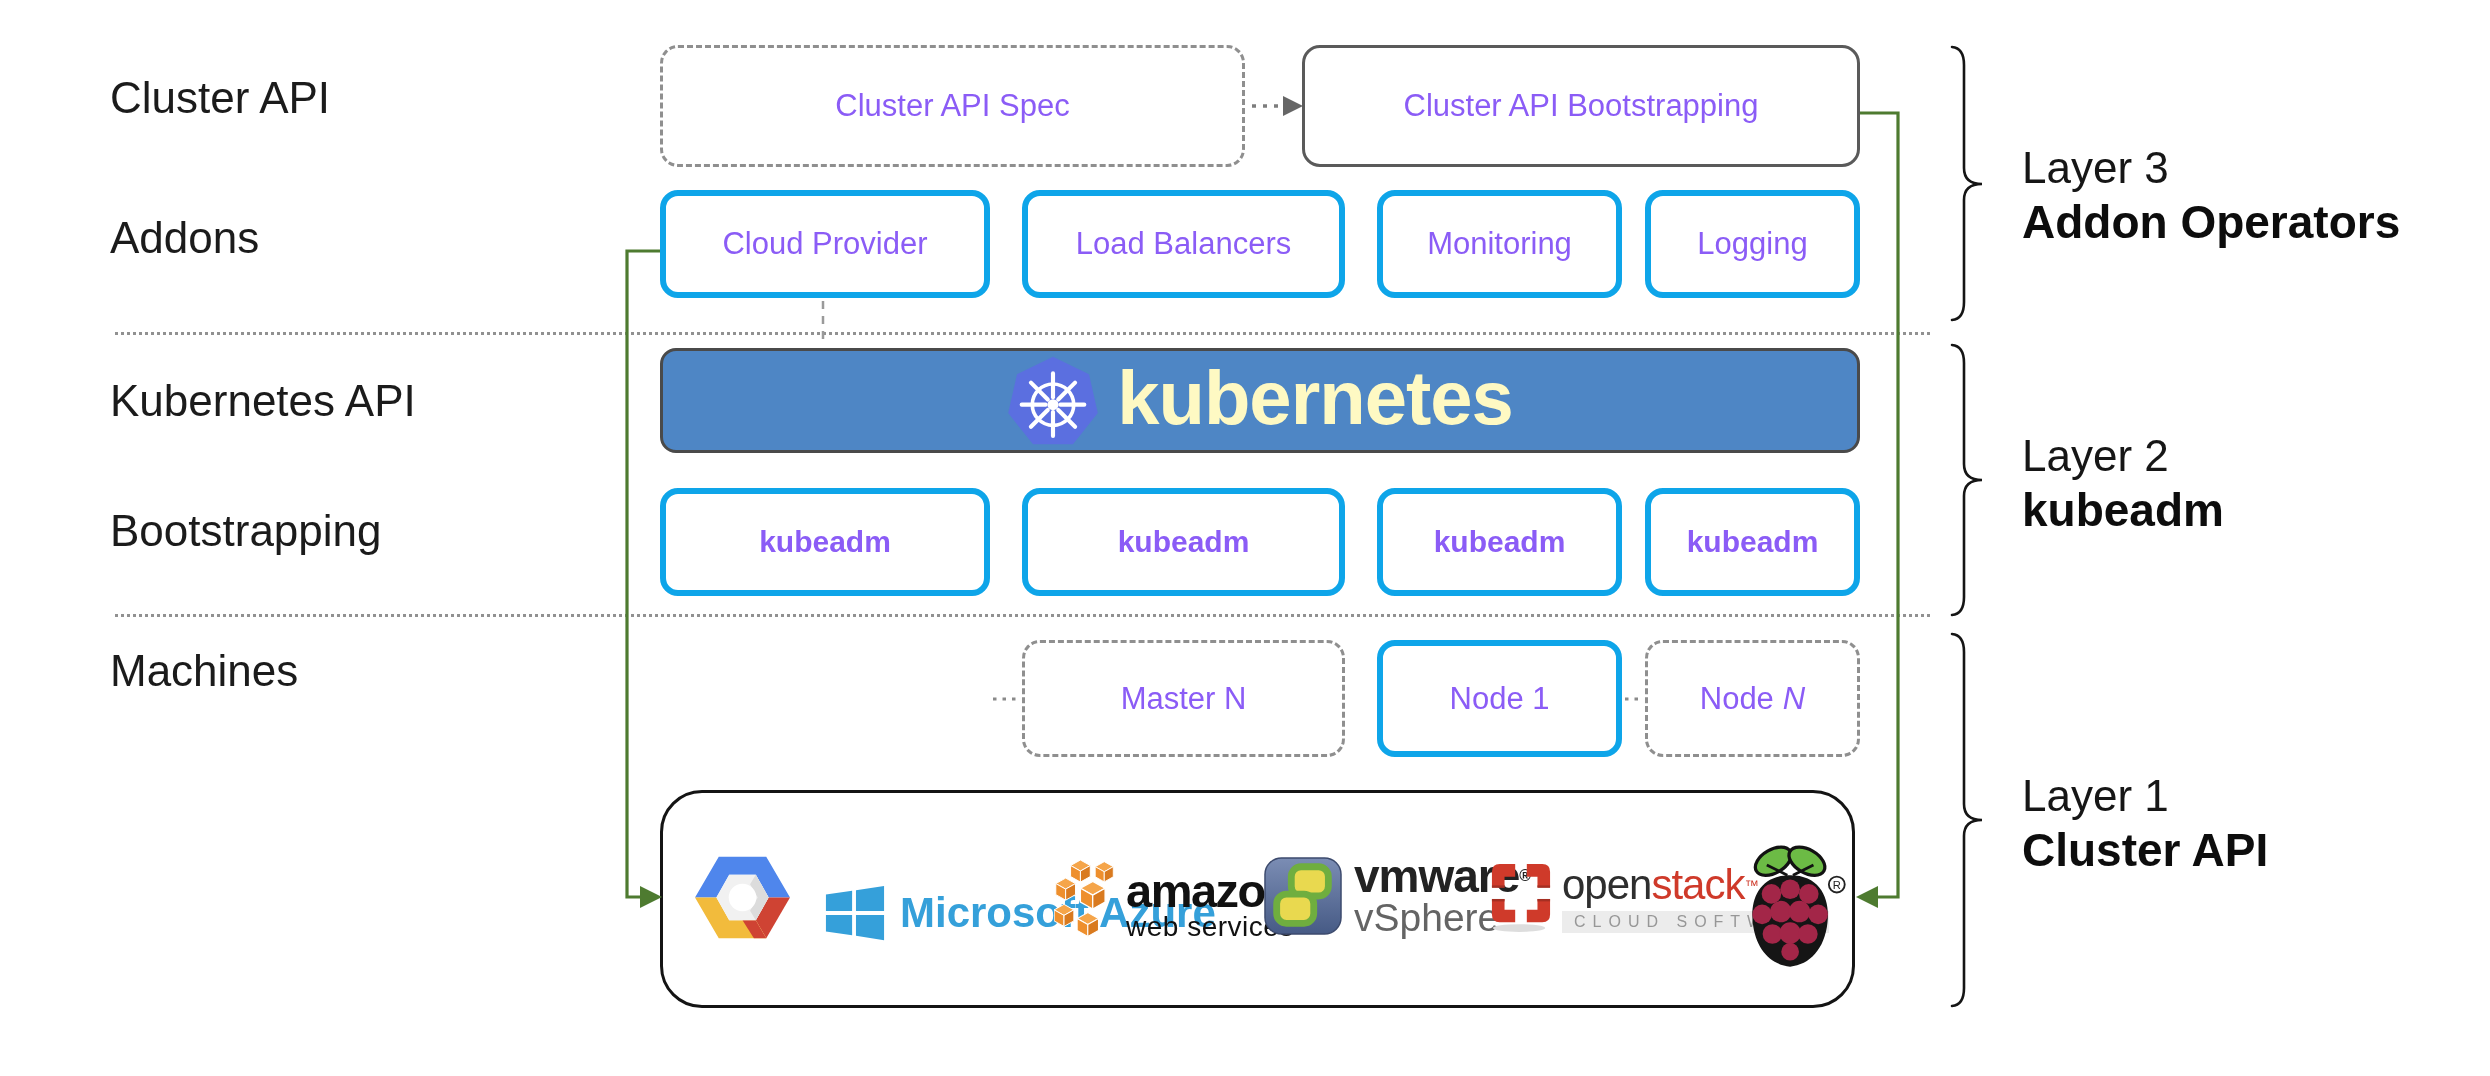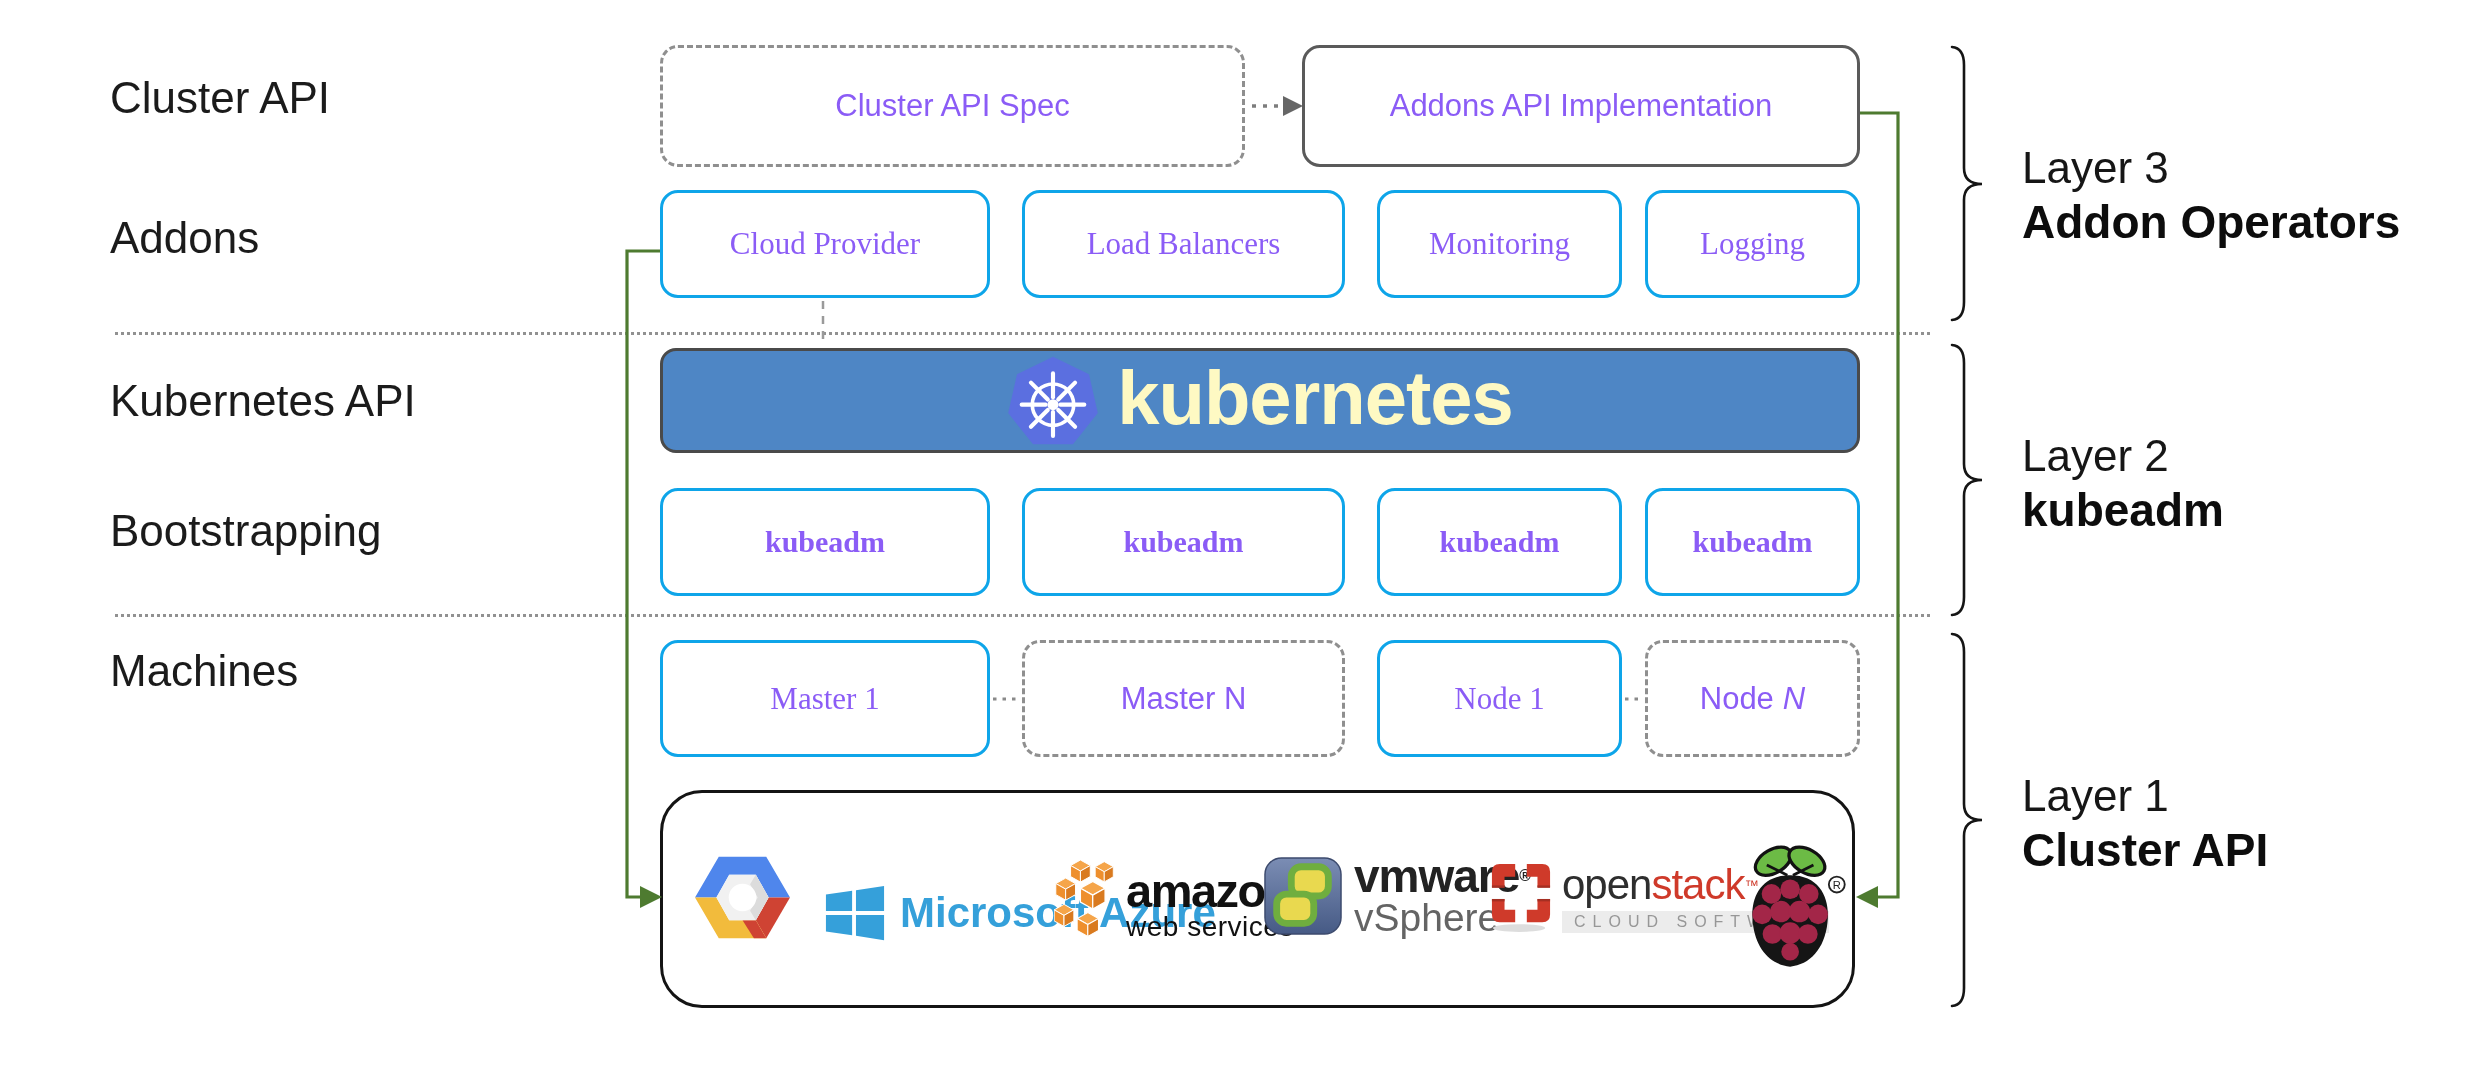--- a/index.html
+++ b/index.html
@@ -3,21 +3,21 @@
 <meta charset="utf-8">
 <style>
   html,body{margin:0;padding:0;background:#ffffff;}
   #canvas{position:relative;width:2490px;height:1076px;background:#fff;overflow:hidden;
           font-family:"Liberation Sans",sans-serif;color:#151515;}
 
   .row-label{position:absolute;left:110px;font-size:44px;line-height:52px;color:#1b1b1b;white-space:nowrap;}
 
   .dbox{position:absolute;background:#fff;border-radius:18px;display:flex;align-items:center;justify-content:center;
         font-size:31px;color:#8b5cf6;white-space:nowrap;box-sizing:border-box;}
-  .solid{border:3px solid #0ea5e9;font-family:Liberation Serif, serif;}
+  .solid{border:6px solid #0ea5e9;}
   .dark-solid{border:3px solid #5a5a5a;}
   .dashed{border:3px dashed #8f8f8f;}
   .bold{font-weight:bold;font-size:30px;}
 
   .dotted-sep{position:absolute;left:115px;width:1815px;height:0;border-top:3px dotted #919191;}
 
   #k8s-banner{position:absolute;left:660px;top:348px;width:1200px;height:105px;background:#4e86c5;
               border:3px solid #4a4a4a;border-radius:16px;display:flex;align-items:center;justify-content:center;
               gap:18px;box-sizing:border-box;}
   #k8s-wordmark{color:#fef9c3;font-size:76px;font-weight:bold;letter-spacing:-1px;line-height:76px;padding-bottom:6px;}
@@ -56,21 +56,21 @@
   <div class="row-label" style="top:72px">Cluster API</div>
   <div class="row-label" style="top:212px">Addons</div>
   <div class="row-label" style="top:375px">Kubernetes API</div>
   <div class="row-label" style="top:505px">Bootstrapping</div>
   <div class="row-label" style="top:645px">Machines</div>
 
   <div class="dbox dashed" style="left:660px;top:45px;width:585px;height:122px">
     <span>Cluster API Spec</span>
   </div>
   <div class="dbox dark-solid" style="left:1302px;top:45px;width:558px;height:122px">
-    <span>Addons API Implementation</span>
+    <span>Cluster API Bootstrapping</span>
   </div>
 
   <div class="dbox solid" style="left:660px;top:190px;width:330px;height:108px">
     <span>Cloud Provider</span>
     </div>
   <div class="dbox solid" style="left:1022px;top:190px;width:323px;height:108px">
     <span>Load Balancers</span>
     </div>
   <div class="dbox solid" style="left:1377px;top:190px;width:245px;height:108px">
     <span>Monitoring</span>
@@ -107,23 +107,20 @@
   <div class="dbox solid bold" style="left:1022px;top:488px;width:323px;height:108px">
     <span>kubeadm</span>
     </div>
   <div class="dbox solid bold" style="left:1377px;top:488px;width:245px;height:108px">
     <span>kubeadm</span>
     </div>
   <div class="dbox solid bold" style="left:1645px;top:488px;width:215px;height:108px">
     <span>kubeadm</span>
     </div>
 
-  <div class="dbox solid" style="left:660px;top:640px;width:330px;height:117px">
-    <span>Master 1</span>
-    </div>
   <div class="dbox dashed" style="left:1022px;top:640px;width:323px;height:117px">
     <span>Master N</span>
     </div>
   <div class="dbox solid" style="left:1377px;top:640px;width:245px;height:117px">
     <span>Node 1</span>
     </div>
   <div class="dbox dashed" style="left:1645px;top:640px;width:215px;height:117px">
     <span>Node</span>
     <i style="margin-left:9px">N</i>
   </div>

